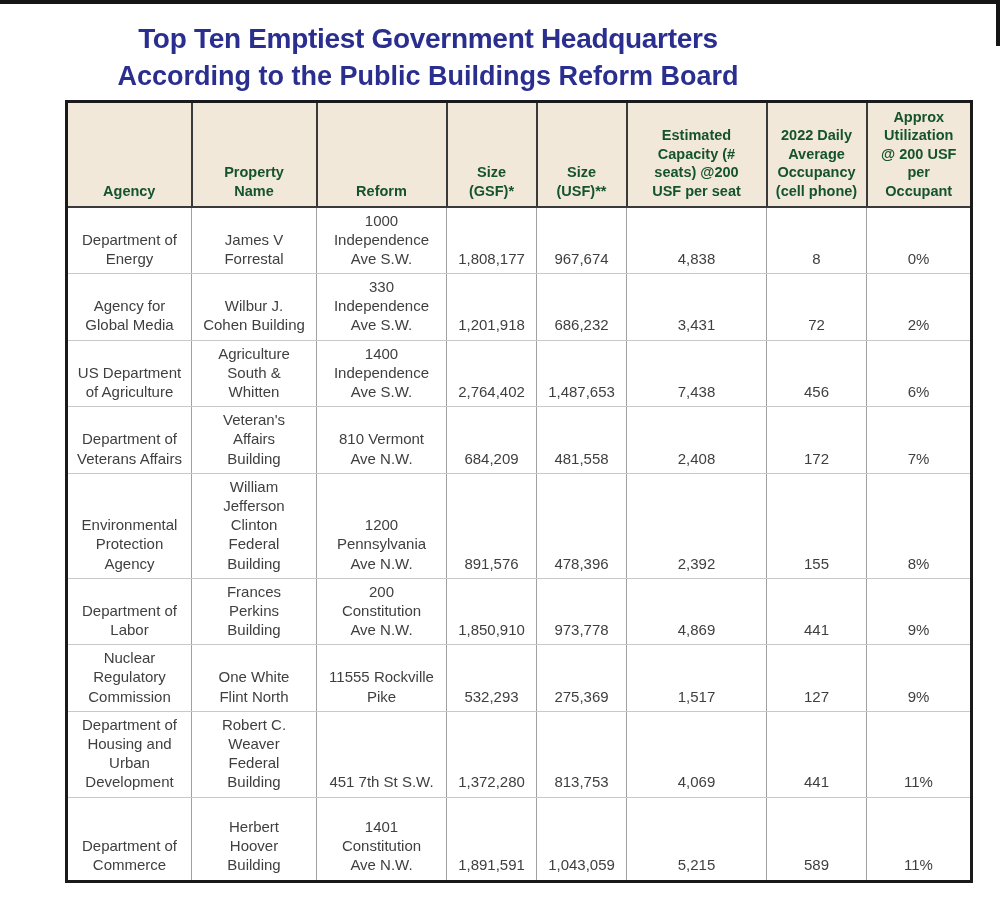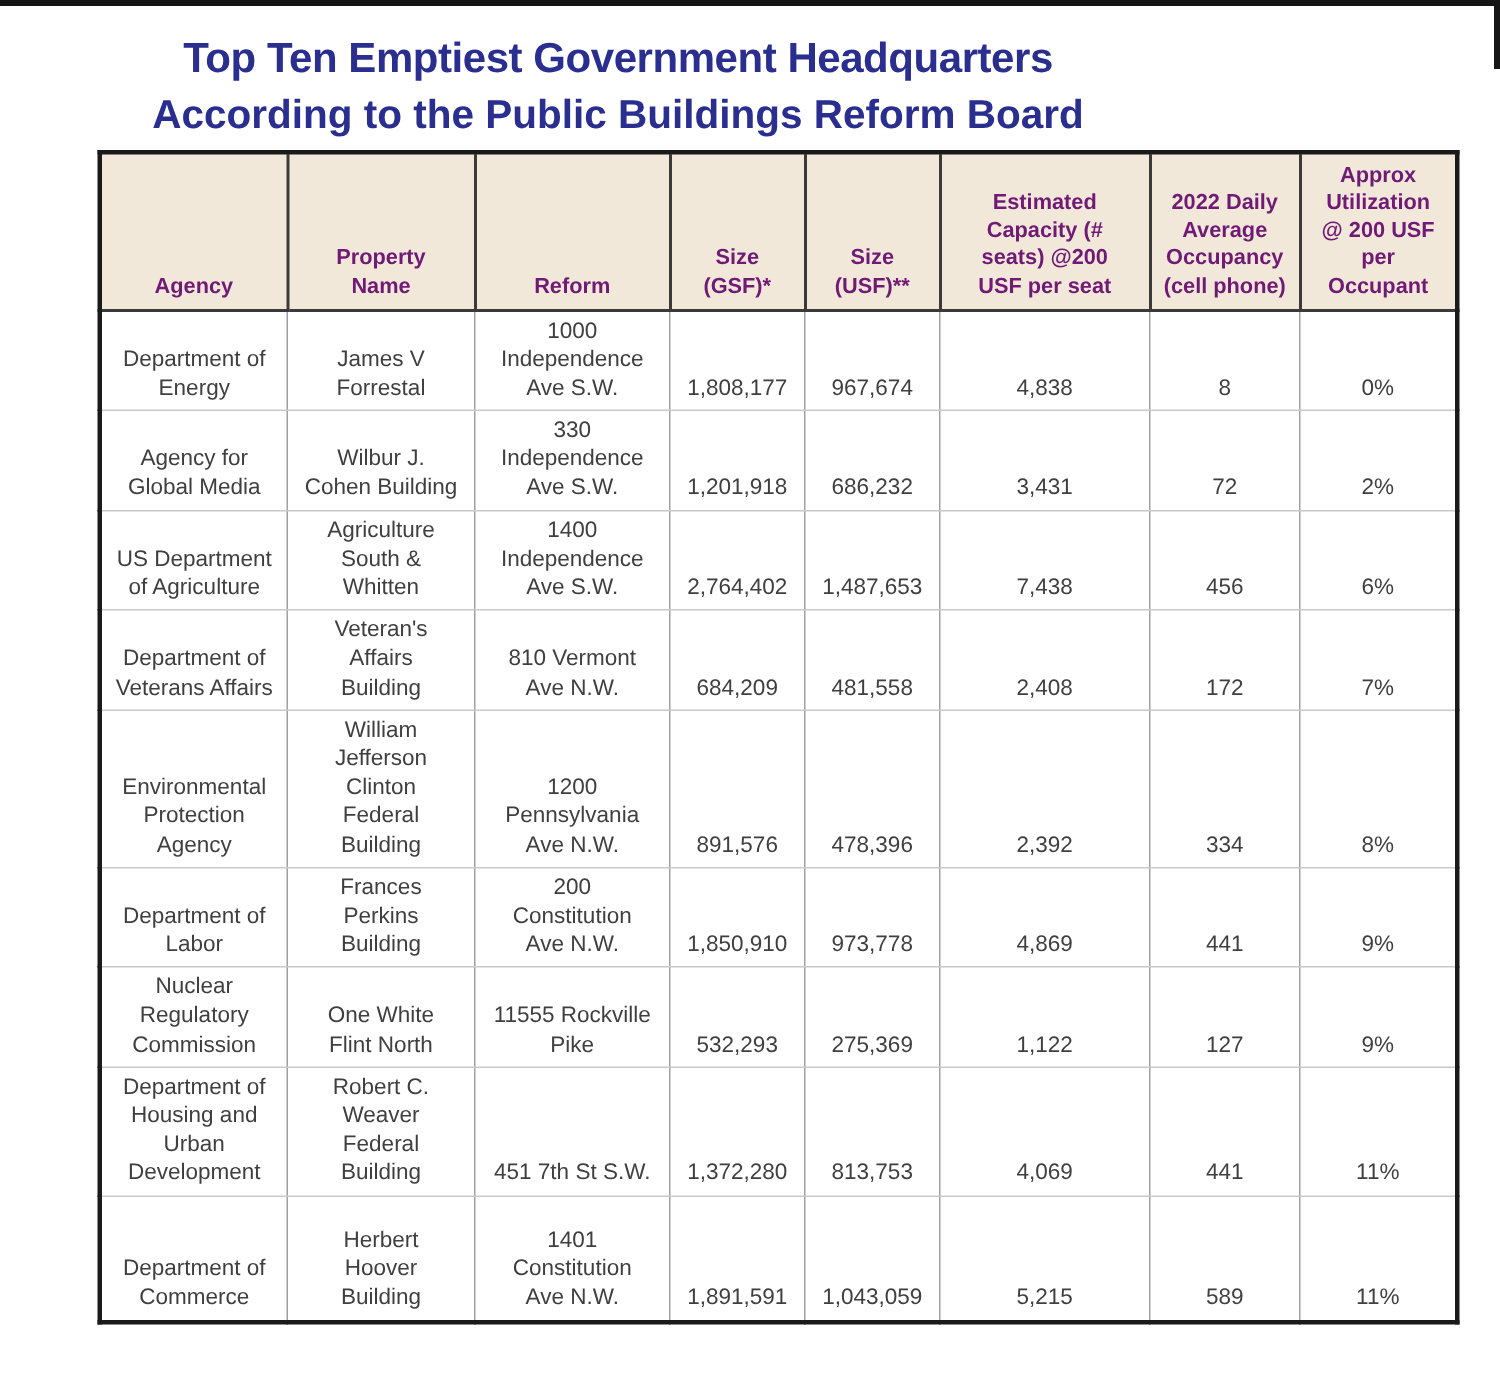--- a/index.html
+++ b/index.html
@@ -22,21 +22,21 @@
     background: #151515;
   }
   .edge-right {
     position: absolute;
     top: 0; right: 0;
     width: 4px; height: 46px;
     background: #151515;
   }
   .titles {
     position: absolute;
-    top: 24px; left: 0;
+    top: 24px; left: 16px;
     width: 824px;
     text-align: center;
     color: #2a2e8f;
   }
   .title {
     font-size: 28px;
     font-weight: bold;
     letter-spacing: -0.3px;
     line-height: 1.1;
   }
@@ -55,21 +55,21 @@
     table-layout: fixed;
     border: 3px solid #1a1a1a;
   }
   table.hq th {
     background: #f2e8da;
     border: 2px solid #3a3a3a;
     vertical-align: bottom;
     text-align: center;
     font-size: 14.5px;
     font-weight: bold;
-    color: #701a75;
+    color: #14532d;
     line-height: 1.28;
     padding: 3px 2px 5px 2px;
     white-space: pre-line;
   }
   table.hq thead tr { height: 105px; }
   table.hq td {
     border-left: 1px solid #a0a0a0;
     border-right: 1px solid #a0a0a0;
     border-top: 1px solid #c9c9c9;
     border-bottom: 1px solid #c9c9c9;
@@ -207,21 +207,21 @@
 Jefferson
 Clinton
 Federal
 Building</td>
       <td>1200
 Pennsylvania
 Ave N.W.</td>
       <td>891,576</td>
       <td>478,396</td>
       <td>2,392</td>
-      <td>334</td>
+      <td>155</td>
       <td>8%</td>
     </tr>
         <tr>
       <td>Department of
 Labor</td>
       <td>Frances
 Perkins
 Building</td>
       <td>200
 Constitution
@@ -235,21 +235,21 @@
         <tr>
       <td>Nuclear
 Regulatory
 Commission</td>
       <td>One White
 Flint North</td>
       <td>11555 Rockville
 Pike</td>
       <td>532,293</td>
       <td>275,369</td>
-      <td>1,122</td>
+      <td>1,517</td>
       <td>127</td>
       <td>9%</td>
     </tr>
         <tr>
       <td>Department of
 Housing and
 Urban
 Development</td>
       <td>Robert C.
 Weaver

